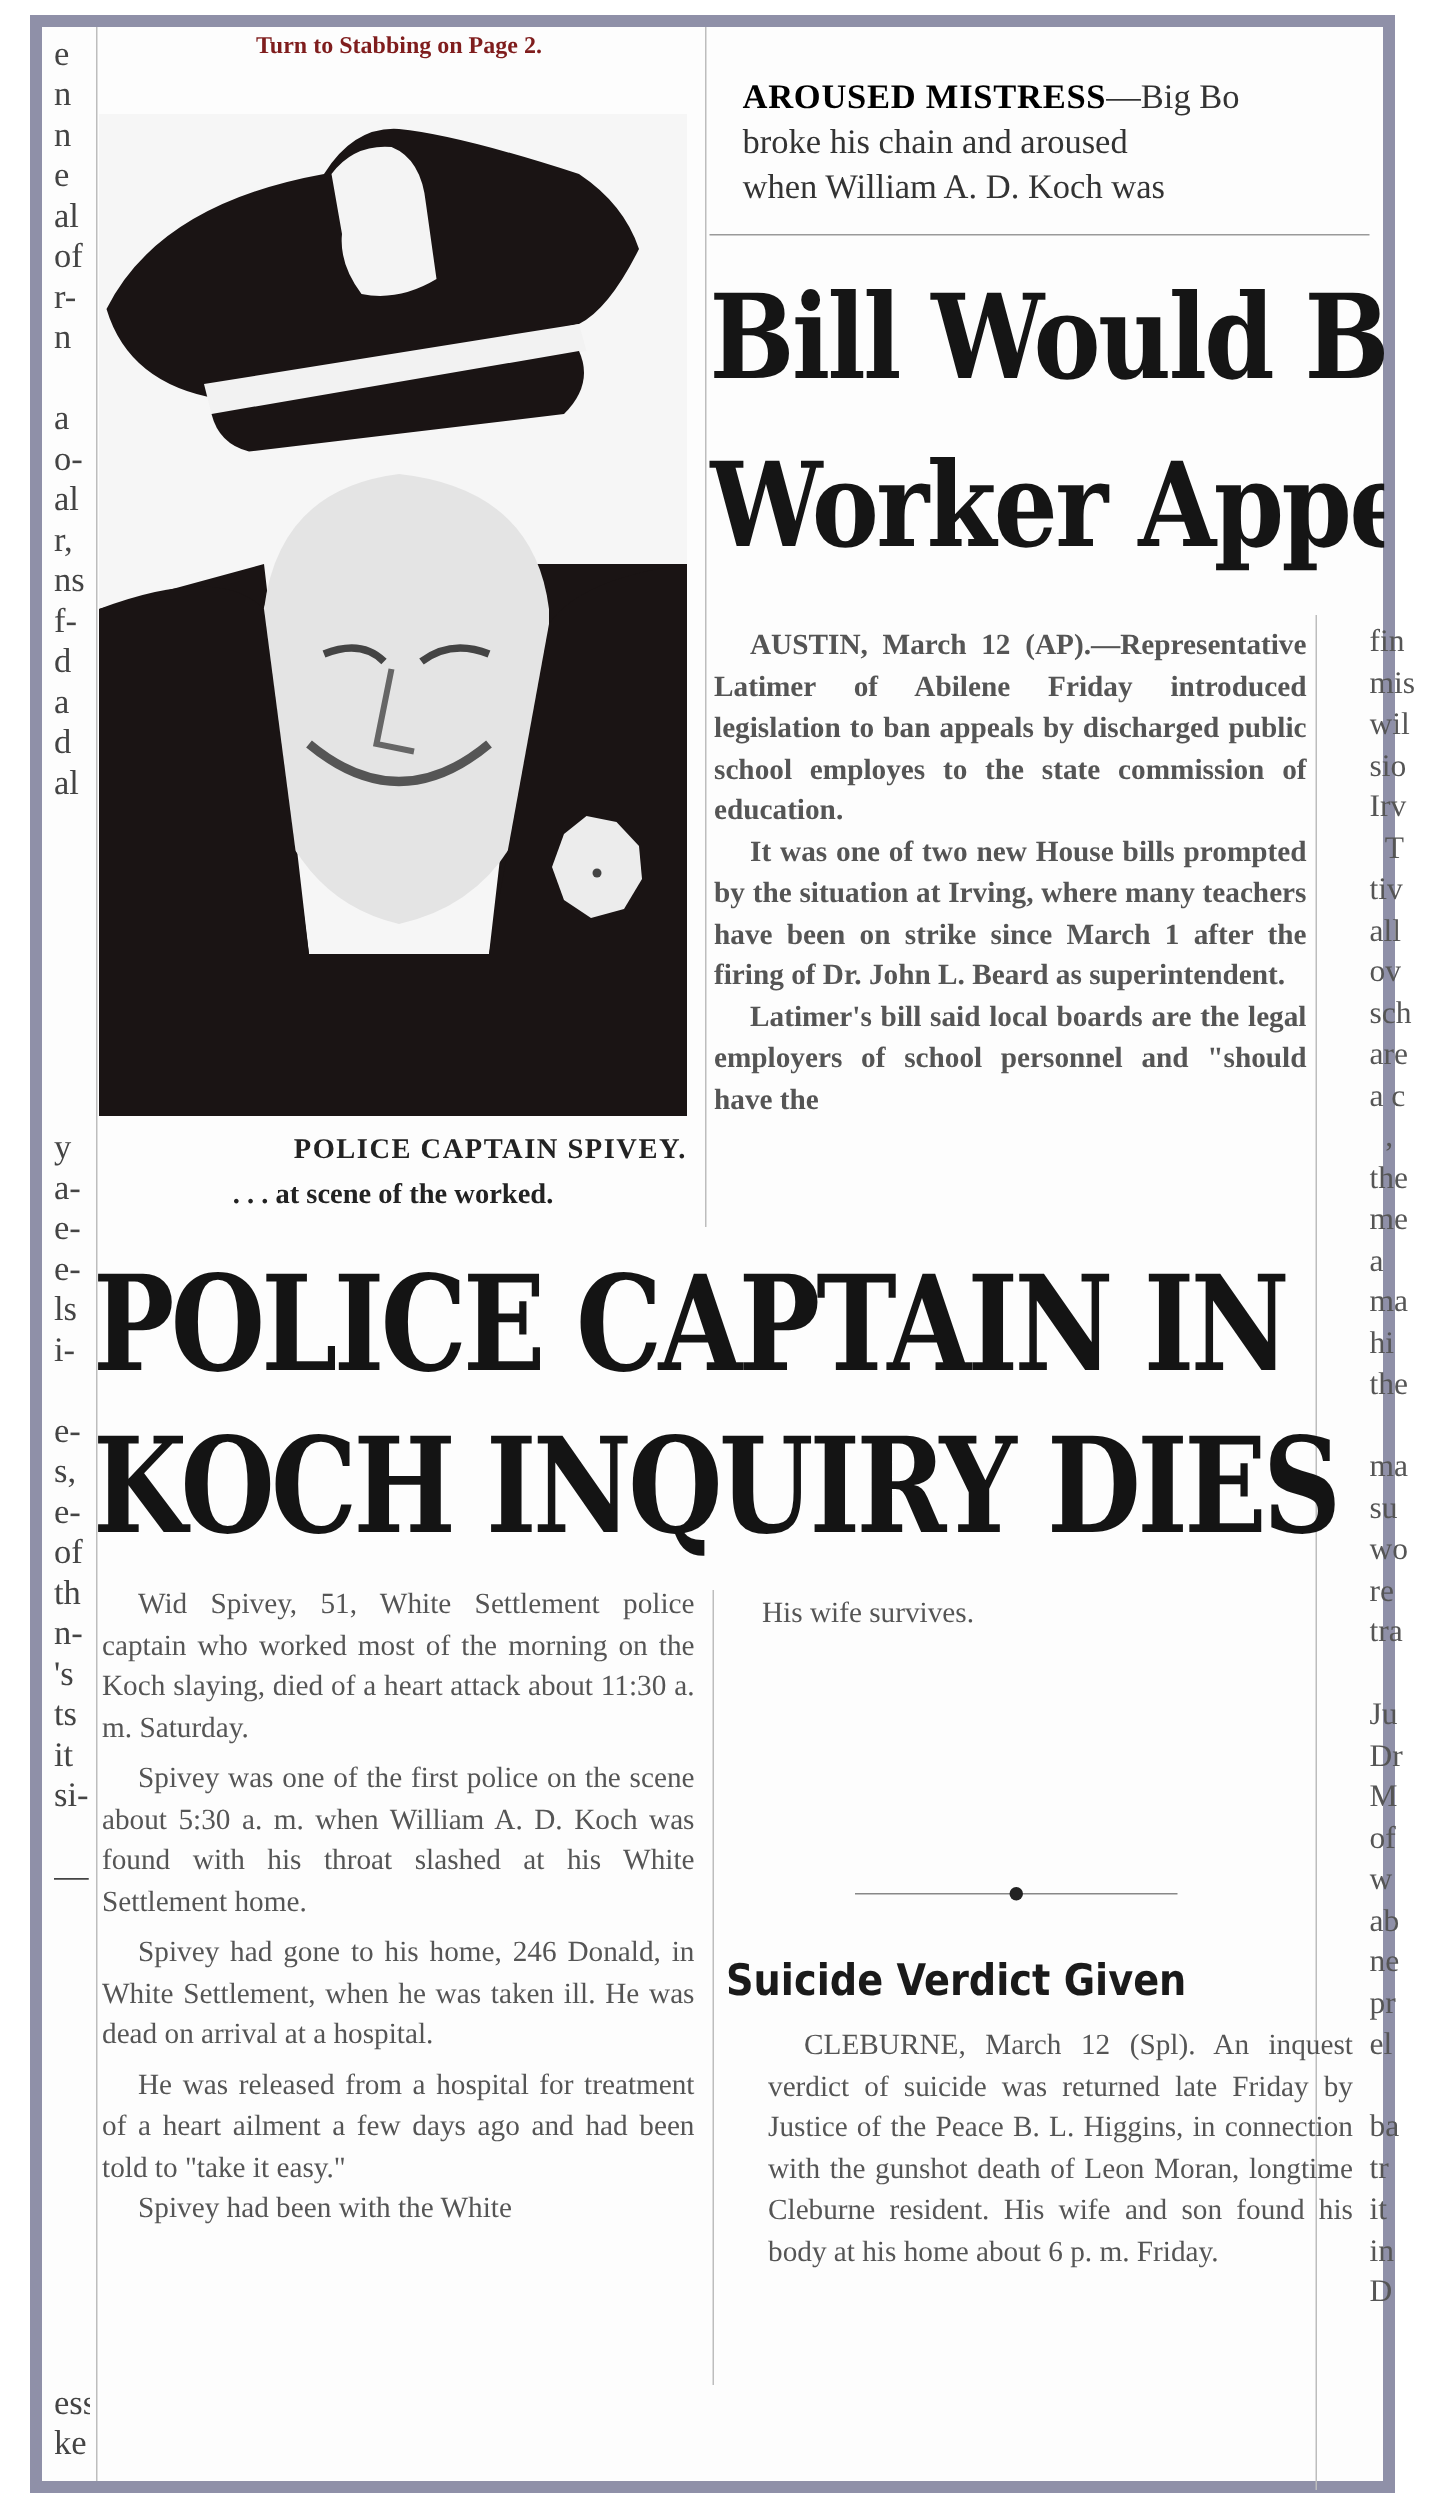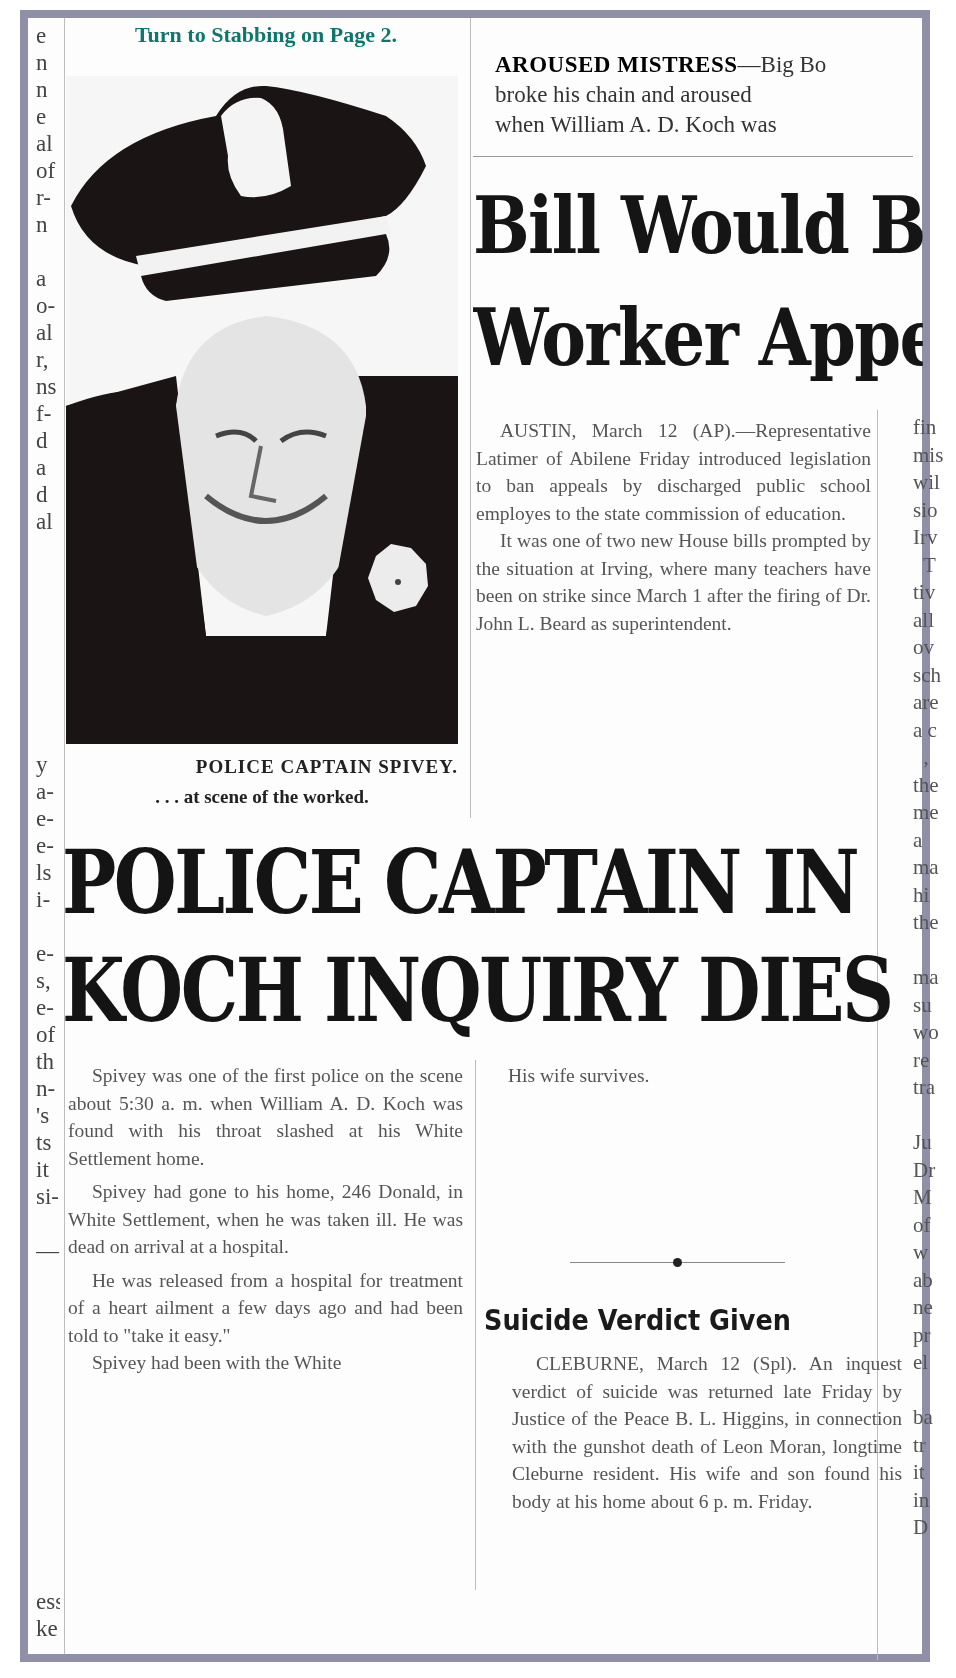--- a/index.html
+++ b/index.html
@@ -8,35 +8,35 @@
   .abs { position: absolute; }
   .vrule { position: absolute; width: 1px; background: #bdbdbd; }
   .hrule { position: absolute; height: 1px; background: #9a9a9a; }
 
   
   .leftcol { position: absolute; left: 36px; width: 24px; font-size: 23px; line-height: 27px; color: #444; overflow: hidden; white-space: pre; }
 
   
   .rightcol { position: absolute; left: 892px; width: 30px; font-size: 21px; line-height: 27.5px; color: #555; overflow: hidden; white-space: pre; }
 
-  .kicker { left: 66px; top: 22px; width: 400px; text-align: center; font-weight: bold; font-size: 22px; color: #0f766e; }
+  .kicker { left: 66px; top: 22px; width: 400px; text-align: center; font-weight: bold; font-size: 16px; color: #7f1d1d; }
 
   .photo { left: 66px; top: 76px; width: 392px; height: 668px; background: #f4f4f4; overflow: hidden; }
   .caption1 { left: 66px; top: 756px; width: 392px; text-align: right; font-weight: bold; font-size: 19px; letter-spacing: 1px; color: #222; }
   .caption2 { left: 66px; top: 786px; width: 392px; text-align: center; font-weight: bold; font-size: 19px; color: #222; }
 
   .cutline { left: 495px; top: 50px; width: 420px; font-size: 23px; line-height: 30px; color: #333; white-space: nowrap; overflow: hidden; }
   .cutline b { letter-spacing: 0.5px; color: #000000; }
 
   .head2 { left: 473px; top: 170px; width: 450px; font-family: "DejaVu Serif", serif; font-weight: bold; font-size: 78px; line-height: 112px; color: #151515; white-space: nowrap; overflow: hidden; letter-spacing: -2px; transform: scaleX(0.86); transform-origin: left top; width: 523px; }
 
   .body-text { font-size: 19.5px; line-height: 27.5px; color: #555; text-align: justify; }
   .body-text p { margin: 0; text-indent: 24px; }
 
-  .austin { left: 476px; top: 417px; width: 395px; }
+  .austin { left: 476px; top: 417px; width: 395px; font-weight: bold; }
 
   .mainhead { left: 62px; top: 828px; width: 790px; font-family: "DejaVu Serif", serif; font-weight: bold; font-size: 88px; line-height: 108px; color: #141414; letter-spacing: -3px; transform: scaleX(0.82); transform-origin: left top; width: 960px; white-space: nowrap; }
 
   .col1 { left: 68px; top: 1056px; width: 395px; }
   .col2 { left: 484px; top: 1056px; width: 390px; }
 
   .sub-head { left: 484px; top: 1303px; font-family: "DejaVu Sans", sans-serif; font-weight: bold; font-size: 29px; color: #1a1a1a; transform: scaleX(0.88); transform-origin: left top; white-space: nowrap; }
   .col2b { left: 512px; top: 1350px; width: 390px; }
 
   .sep { left: 570px; top: 1262px; width: 215px; height: 1px; background: #888; }
@@ -153,20 +153,21 @@
 <div class="hrule" style="left:473px; top:156px; width:440px;"></div>
 
 <div class="abs head2">
   <div>Bill Would Ba</div>
   <div>Worker Appea</div>
 </div>
 
 <div class="abs body-text austin">
   <p>AUSTIN, March 12 (AP).—Representative Latimer of Abilene Friday introduced legislation to ban appeals by discharged public school employes to the state commission of education.</p>
   <p>It was one of two new House bills prompted by the situation at Irving, where many teachers have been on strike since March 1 after the firing of Dr. John L. Beard as superintendent.</p>
+  <p>Latimer's bill said local boards are the legal employers of school personnel and "should have the</p>
 </div>
 <div class="vrule" style="left:877px; top:410px; height:1250px;"></div>
 
 <div class="rightcol" id="rightcol" style="top:414px;margin-left:21px;">fin
 mis
 wil
 sio
 Irv
   T
 tiv
@@ -204,20 +205,21 @@
 it
 in
 D</div>
 
 <div class="abs mainhead">
   <div>POLICE CAPTAIN IN</div>
   <div>KOCH INQUIRY DIES</div>
 </div>
 
 <div class="abs body-text col1">
+  <p>Wid Spivey, 51, White Settlement police captain who worked most of the morning on the Koch slaying, died of a heart attack about 11:30 a. m. Saturday.</p>
   <p style="margin-top:6px;">Spivey was one of the first police on the scene about 5:30 a. m. when William A. D. Koch was found with his throat slashed at his White Settlement home.</p>
   <p style="margin-top:6px;">Spivey had gone to his home, 246 Donald, in White Settlement, when he was taken ill. He was dead on arrival at a hospital.</p>
   <p style="margin-top:6px;">He was released from a hospital for treatment of a heart ailment a few days ago and had been told to "take it easy."</p>
   <p>Spivey had been with the White</p>
 </div>
 <div class="vrule" style="left:475px; top:1060px; height:530px;"></div>
 
 <div class="abs body-text col2">
   <p style="margin-top:6px;">His wife survives.</p>
 </div>

